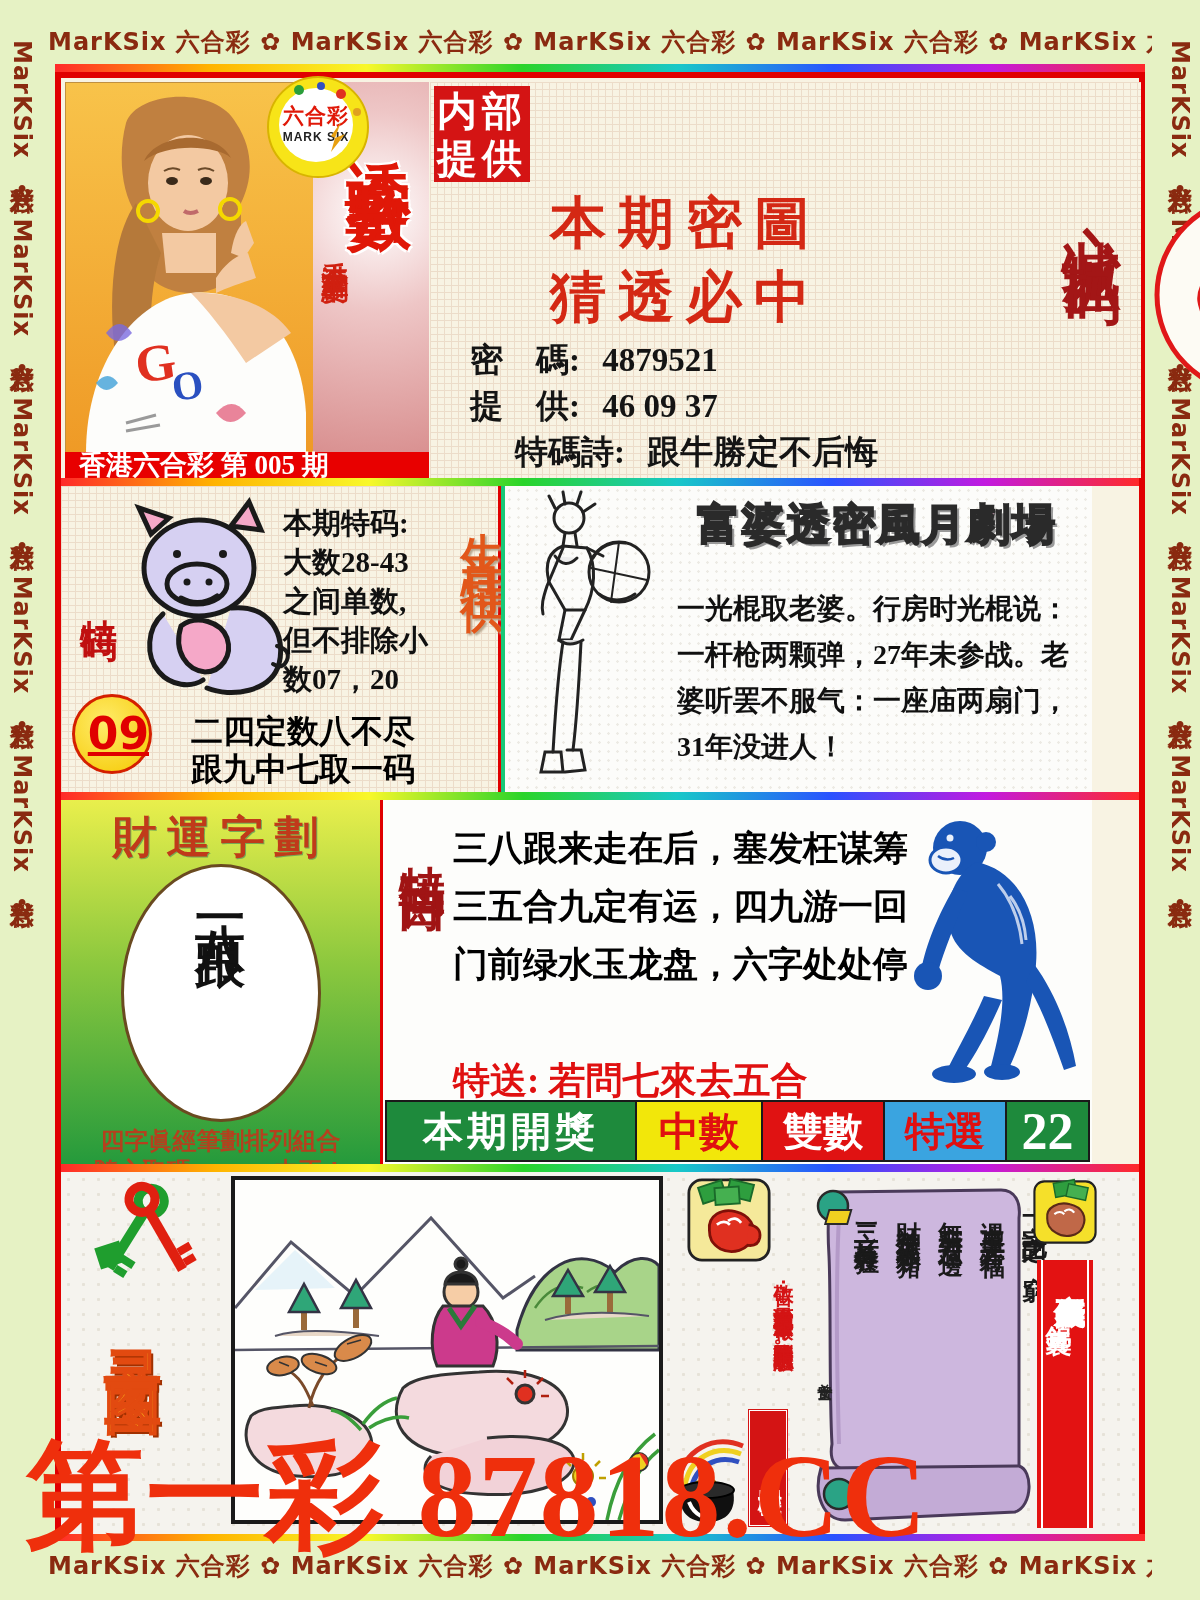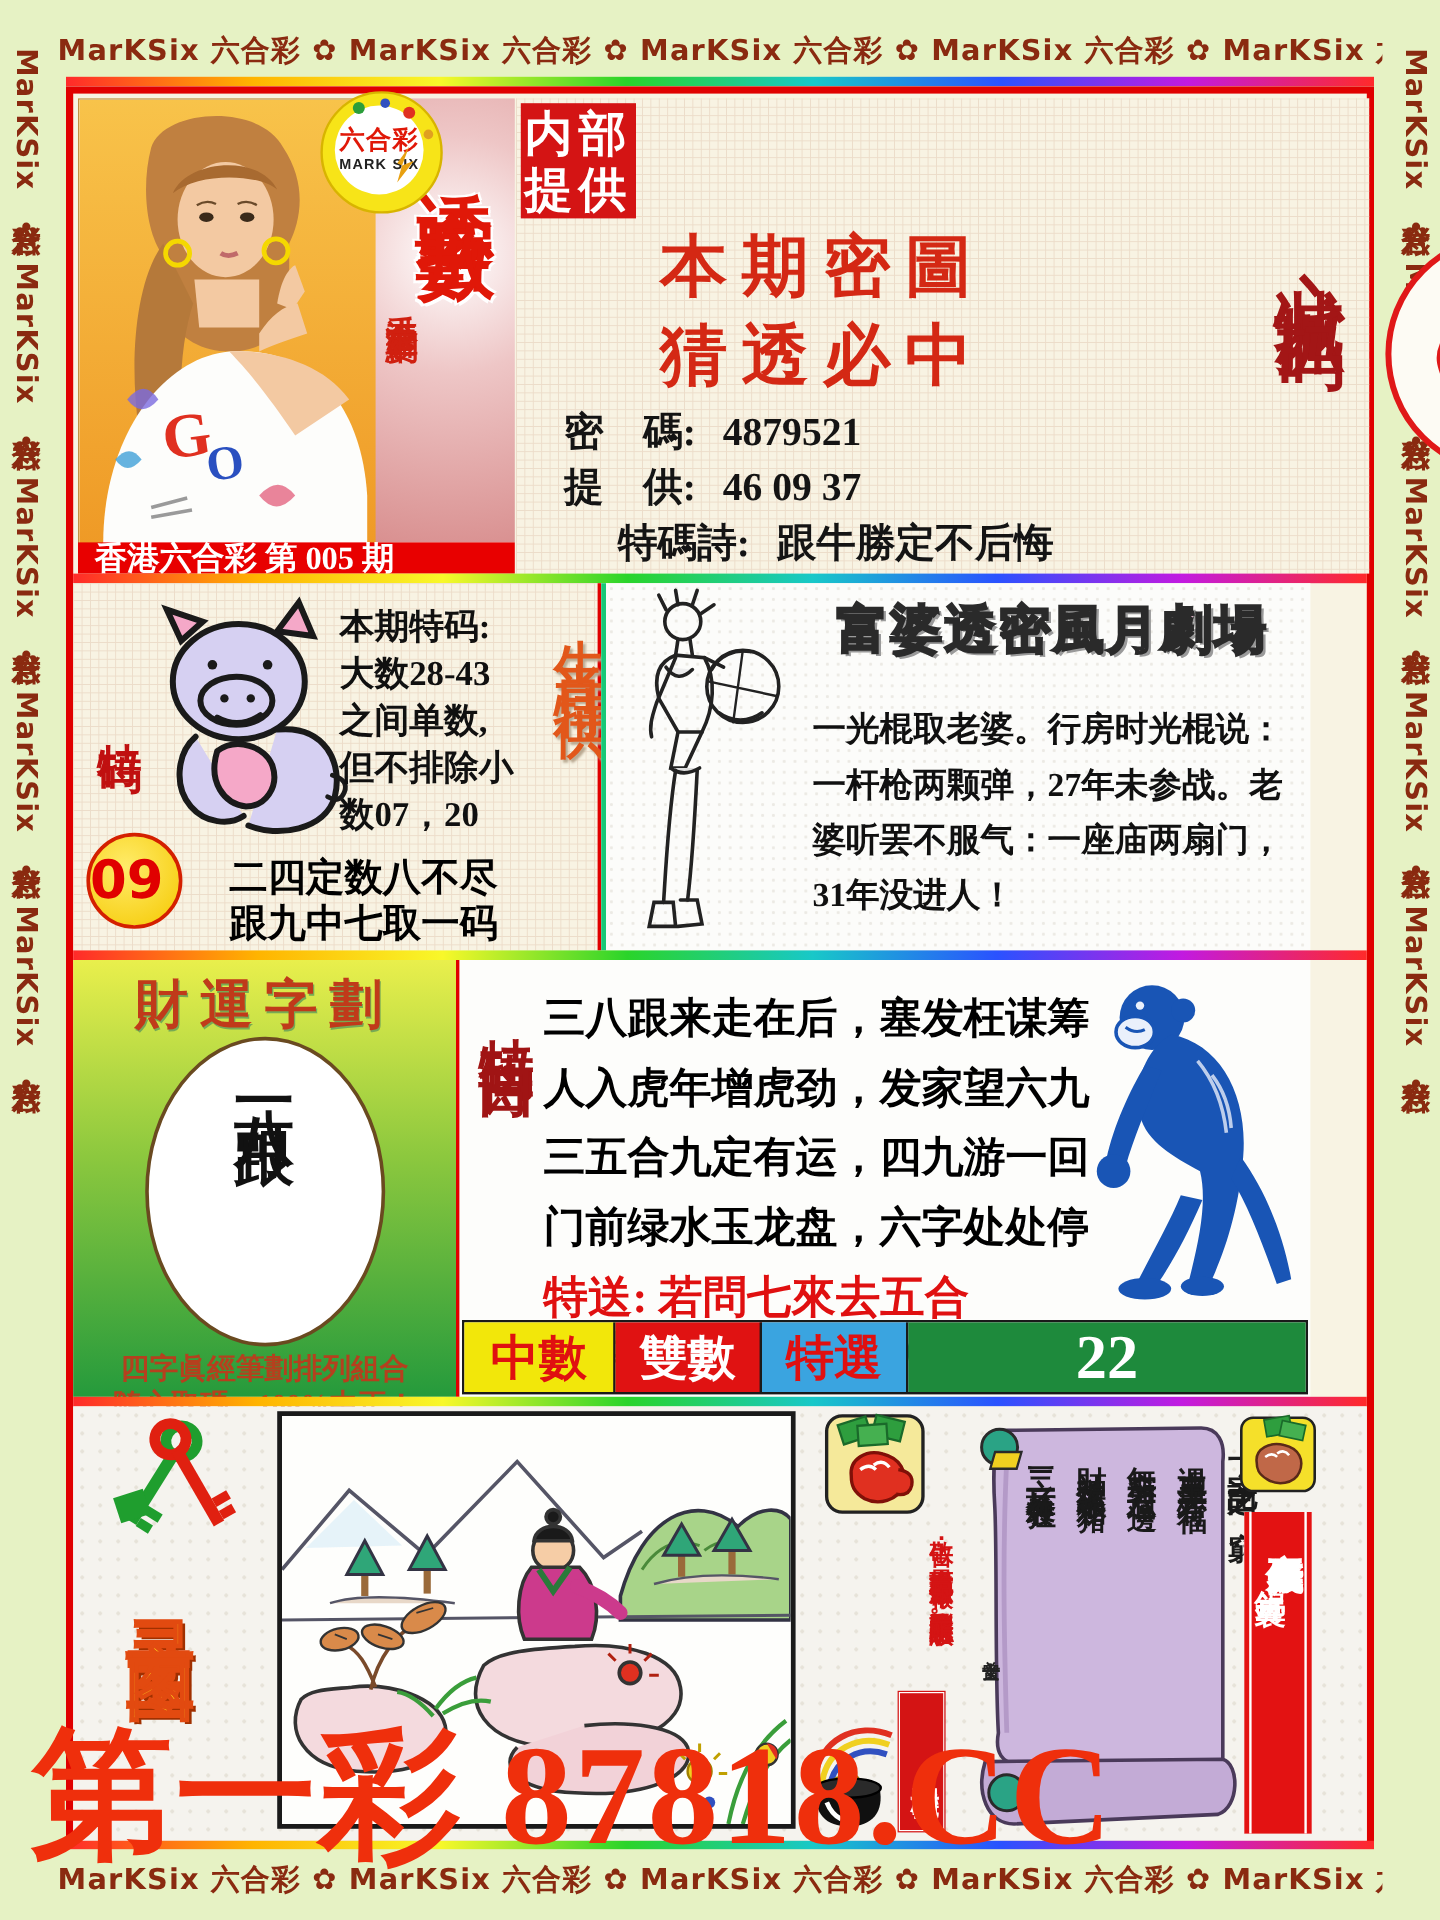--- a/index.html
+++ b/index.html
@@ -47,21 +47,21 @@
          width:96px;word-break:break-all;text-align:center;padding-top:2px;box-sizing:border-box;}
   .headline{left:120px;top:104px;font:bold 56px "Liberation Serif",serif;color:#d42814;
             letter-spacing:12px;line-height:74px;white-space:nowrap;}
   .secret-row{font:bold 33px "Liberation Serif",serif;color:#141414;white-space:nowrap;}
   .seal{left:722px;top:110px;width:206px;height:206px;}
   
   .row2-left{left:0;top:408px;width:440px;height:306px;border-right:3px solid #e00000;box-sizing:border-box;}
   .tk-label{left:12px;top:104px;font:bold 37px "Liberation Serif",serif;color:#c01010;letter-spacing:8px;}
   .num-circle{left:11px;top:208px;width:80px;height:80px;border-radius:50%;border:3px solid #d42000;
               background:radial-gradient(circle at 40% 35%,#ffec6a,#f5c800);box-sizing:border-box;
-              color:#e00000;font:bold 44px "DejaVu Sans",sans-serif;text-align:left;line-height:74px;}
+              color:#e00000;font:bold 44px "DejaVu Sans",sans-serif;text-align:right;line-height:74px;text-decoration:underline;}
   .pig-lines{left:222px;top:18px;width:175px;font:bold 29px "Liberation Serif",serif;
              color:#101010;line-height:39px;white-space:nowrap;}
   .pig-footer{left:92px;top:226px;width:300px;text-align:center;
               font:bold 32px "Liberation Serif",serif;color:#000;line-height:38px;white-space:nowrap;}
   .sxtg{left:392px;top:12px;font:bold 43px "Liberation Serif",serif;color:#e2571a;
         letter-spacing:20px;text-shadow:2px 2px 2px #b8a890;}
   .row2-right{left:440px;top:408px;width:591px;height:306px;border-left:4px solid #17c877;box-sizing:border-box;}
   .theater-title{left:160px;top:10px;width:424px;text-align:center;
      font:bold 43px "Liberation Serif",serif;color:#ffc2e0;letter-spacing:2px;white-space:nowrap;
      -webkit-text-stroke:2px #2a2a2a;text-shadow:3px 3px 0 #9a9a9a;}
@@ -295,21 +295,20 @@
       <div class="abs cy-footer">
         <div>四字眞經筆劃排列組合</div>
         <div>隨心取碼，100%中正！</div>
       </div>
     </div>
 
     <div class="abs row3-right">
       <div class="abs poem-label vtext">特码诗曰:</div>
       <div class="abs poem-lines">
         <div>三八跟来走在后，塞发枉谋筹</div>
-        <div>人入虎年增虎劲，发家望六九</div>
         <div>三五合九定有运，四九游一回</div>
         <div>门前绿水玉龙盘，六字处处停</div>
       </div>
       <div class="abs poem-special">特送: 若問七來去五合</div>
       <div class="abs poem-provide">提供: 45 04 41 30 17 19 26</div>
       <svg class="abs" style="right:4px;top:4px" width="190" height="284" viewBox="0 0 190 284">
         <g fill="#1955b5">
           <circle cx="62" cy="44" r="27"></circle>
           <circle cx="88" cy="38" r="10"></circle>
           <path d="M78,58 C120,66 142,110 138,160 C135,200 124,236 112,262 L92,266 C102,228 108,196 102,172 C80,160 58,148 52,126 C46,104 54,72 78,58 Z"></path>
@@ -321,20 +320,21 @@
           <path d="M136,160 C158,190 172,228 178,262 L166,266 C154,232 142,200 128,178 Z"></path>
         </g>
         <ellipse cx="48" cy="56" rx="16" ry="13" fill="#eaf0fb" stroke="#1955b5" stroke-width="3"></ellipse>
         <circle cx="52" cy="34" r="3.5" fill="#eaf0fb"></circle>
         <path d="M40,52 Q48,58 56,54" stroke="#1955b5" stroke-width="2.5" fill="none"></path>
         <g stroke="#cfdcf2" stroke-width="3" fill="none" opacity="0.9">
           <path d="M112,92 q14,18 16,44 M100,80 q20,24 24,60"></path>
         </g>
       </svg>
       <div class="abs result-bar">
+        <div class="rcell rc1">本期開獎</div>
         <div class="rcell rc2">中數</div>
         <div class="rcell rc3">雙數</div>
         <div class="rcell rc4">特選</div>
         <div class="rcell rc5">22</div>
       </div>
     </div>
 
     <div class="abs rainbow" style="left:0;top:1086px;width:1078px;height:8px;"></div>
 
     <div class="abs row4 floral-bg">

